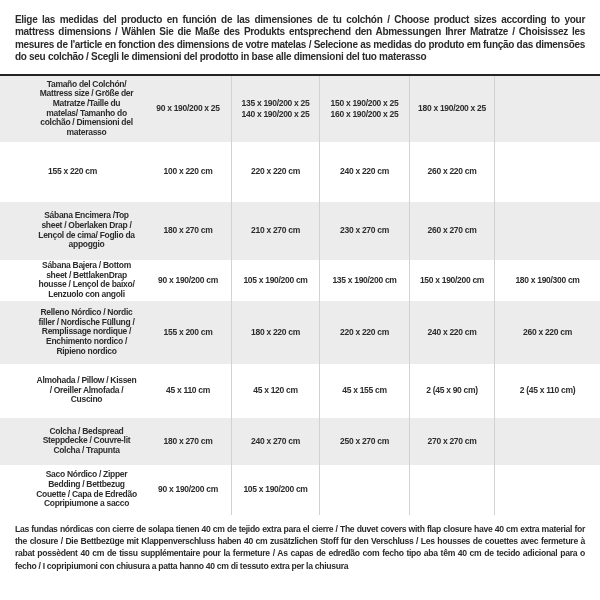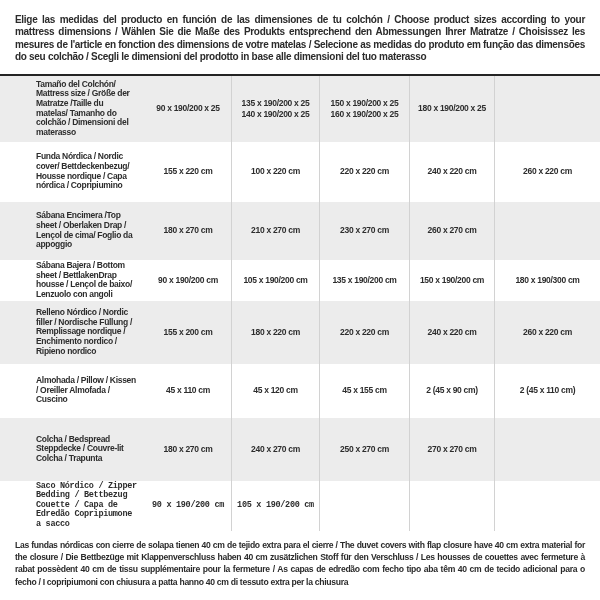--- a/index.html
+++ b/index.html
@@ -27,35 +27,35 @@
     grid-template-columns: 145px 87px 88px 90px 85px 105px;
   }
   .trow:nth-child(odd)  { background: #ececec; }
   .trow:nth-child(even) { background: #ffffff; }
   .trow:nth-child(1) { height: 66px; }
   .trow:nth-child(2) { height: 60px; }
   .trow:nth-child(3) { height: 58px; }
   .trow:nth-child(4) { height: 41px; }
   .trow:nth-child(5) { height: 63px; }
   .trow:nth-child(6) { height: 54px; }
-  .trow:nth-child(7) { height: 63px; }
-  .trow:nth-child(8) { height: 50px; font-family: Liberation Mono, monospace; }
+  .trow:nth-child(7) { height: 47px; }
+  .trow:nth-child(8) { height: 50px; }
   .cell {
     display: flex;
     align-items: center;
     justify-content: center;
     font-size: 8.5px;
     font-weight: bold;
     letter-spacing: -0.3px;
     color: #2d2d2d;
   }
   .cell:nth-child(n+2):nth-child(-n+5) { border-right: 1px solid #d2d2d2; }
   .label {
     justify-content: flex-start;
-    text-align: left;
+    text-align: center;
     padding-left: 36px;
     padding-right: 8px;
     line-height: 9.6px;
   }
   .val {
     text-align: center;
     white-space: pre-line;
     line-height: 11px;
     padding: 0 2px;
   }
@@ -80,21 +80,20 @@
     <div class="cell label">Tamaño del Colchón/ Mattress size / Größe der Matratze /Taille du matelas/ Tamanho do colchão / Dimensioni del materasso</div>
     <div class="cell val">90 x 190/200 x 25</div>
     <div class="cell val">135 x 190/200 x 25
 140 x 190/200 x 25</div>
     <div class="cell val">150 x 190/200 x 25
 160 x 190/200 x 25</div>
     <div class="cell val">180 x 190/200 x 25</div>
   </div>
 
   <div class="trow">
-    <div class="cell label">Funda Nórdica /  Nordic cover/ Bettdeckenbezug/ Housse nordique  / Capa nórdica / Copripiumino</div>
     <div class="cell val">155 x 220 cm</div>
     <div class="cell val">100 x 220 cm</div>
     <div class="cell val">220 x 220 cm</div>
     <div class="cell val">240 x 220 cm</div>
     <div class="cell val">260 x 220 cm</div>
   </div>
 
   <div class="trow">
     <div class="cell label">Sábana Encimera /Top sheet / Oberlaken Drap / Lençol de cima/ Foglio da appoggio</div>
     <div class="cell val">180 x 270 cm</div>

